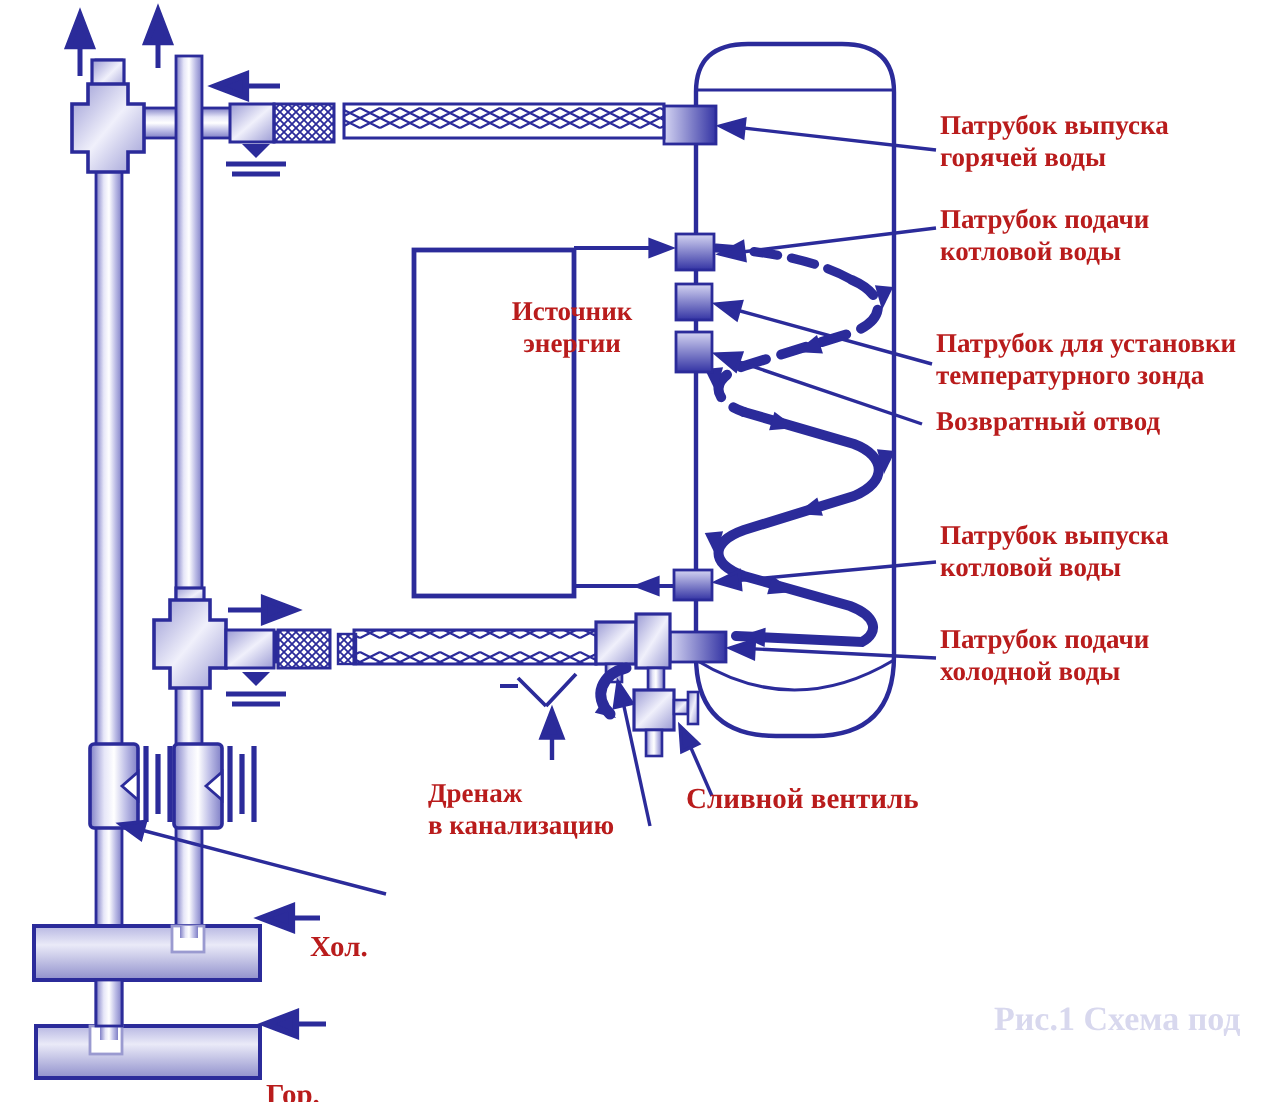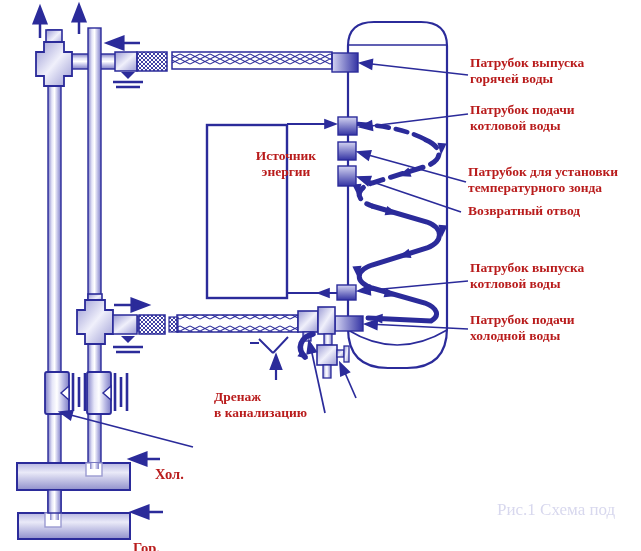--- a/index.html
+++ b/index.html
@@ -8,21 +8,21 @@
     overflow:hidden;font-family:"Liberation Serif", "DejaVu Serif", serif;
   }
   .stage svg{position:absolute;left:0;top:0;}
   .label{
     position:absolute;color:#b91c1c;font-weight:bold;font-size:13.5px;
     line-height:16px;white-space:pre-line;
   }
   .label.big{font-size:14.5px;line-height:17px;}
   .label.center{text-align:center;padding-left:39px;}
   .watermark{
-    position:absolute;color:#d8d8ee;font-weight:normal;font-size:17px;
+    position:absolute;color:#d8d8ee;font-weight:bold;font-size:17px;
     white-space:nowrap;
   }
 </style>
 </head>
 <body>
 
 <div class="stage">
 
 <svg width="641" height="551" viewBox="0 0 641 551">
   <defs>
@@ -279,17 +279,18 @@
 температурного зонда</div>
 <div class="label" style="left:468px;top:203px;width:172px;">Возвратный отвод</div>
 <div class="label" style="left:470px;top:260px;width:145px;">Патрубок выпуска
 котловой воды</div>
 <div class="label" style="left:470px;top:312px;width:145px;">Патрубок подачи
 холодной воды</div>
 <div class="label center" style="left:207px;top:148px;width:80px;">Источник
 энергии</div>
 <div class="label" style="left:214px;top:357px;width:110px;margin-top:32px;">Дренаж
 в канализацию</div>
+<div class="label big" style="left:343px;top:392px;width:130px;">Сливной вентиль</div>
 <div class="label big" style="left:133px;top:466px;margin-left:22px;">Хол.</div>
 <div class="label big" style="left:133px;top:540px;">Гор.</div>
 <div class="watermark" style="left:497px;top:500px;">Рис.1 Схема под</div>
 
 </div>
 
 </body></html>

